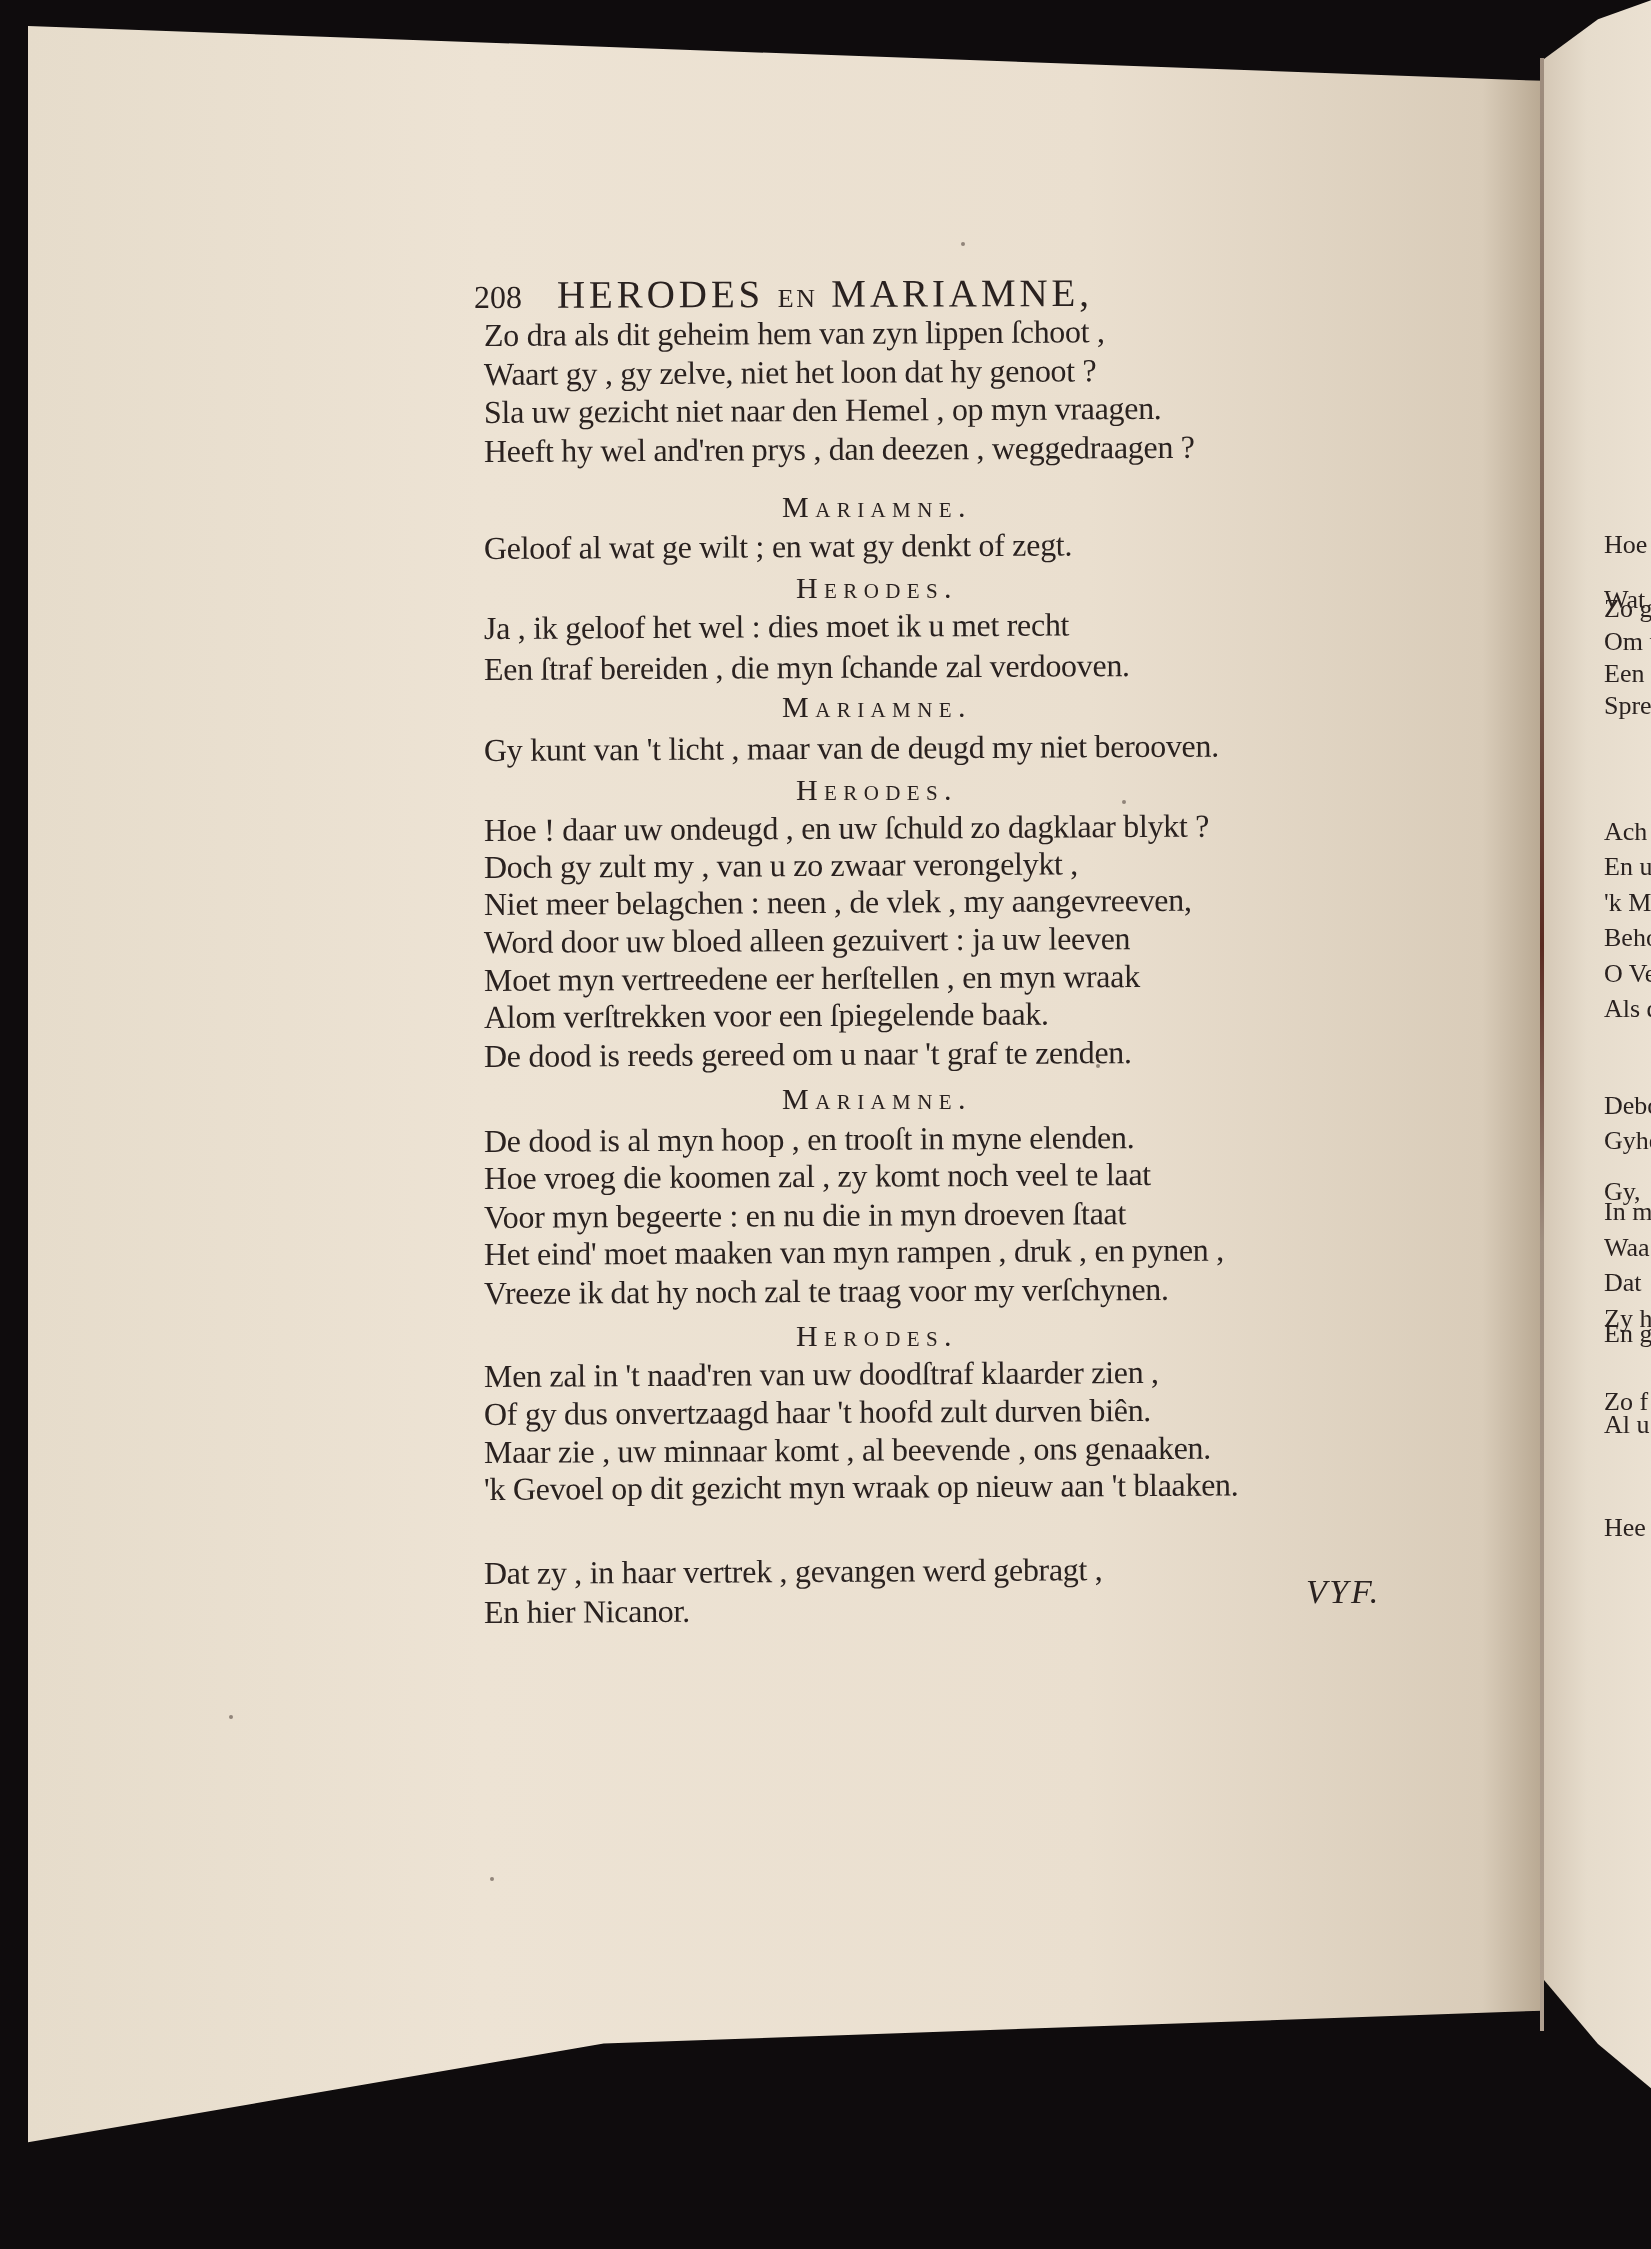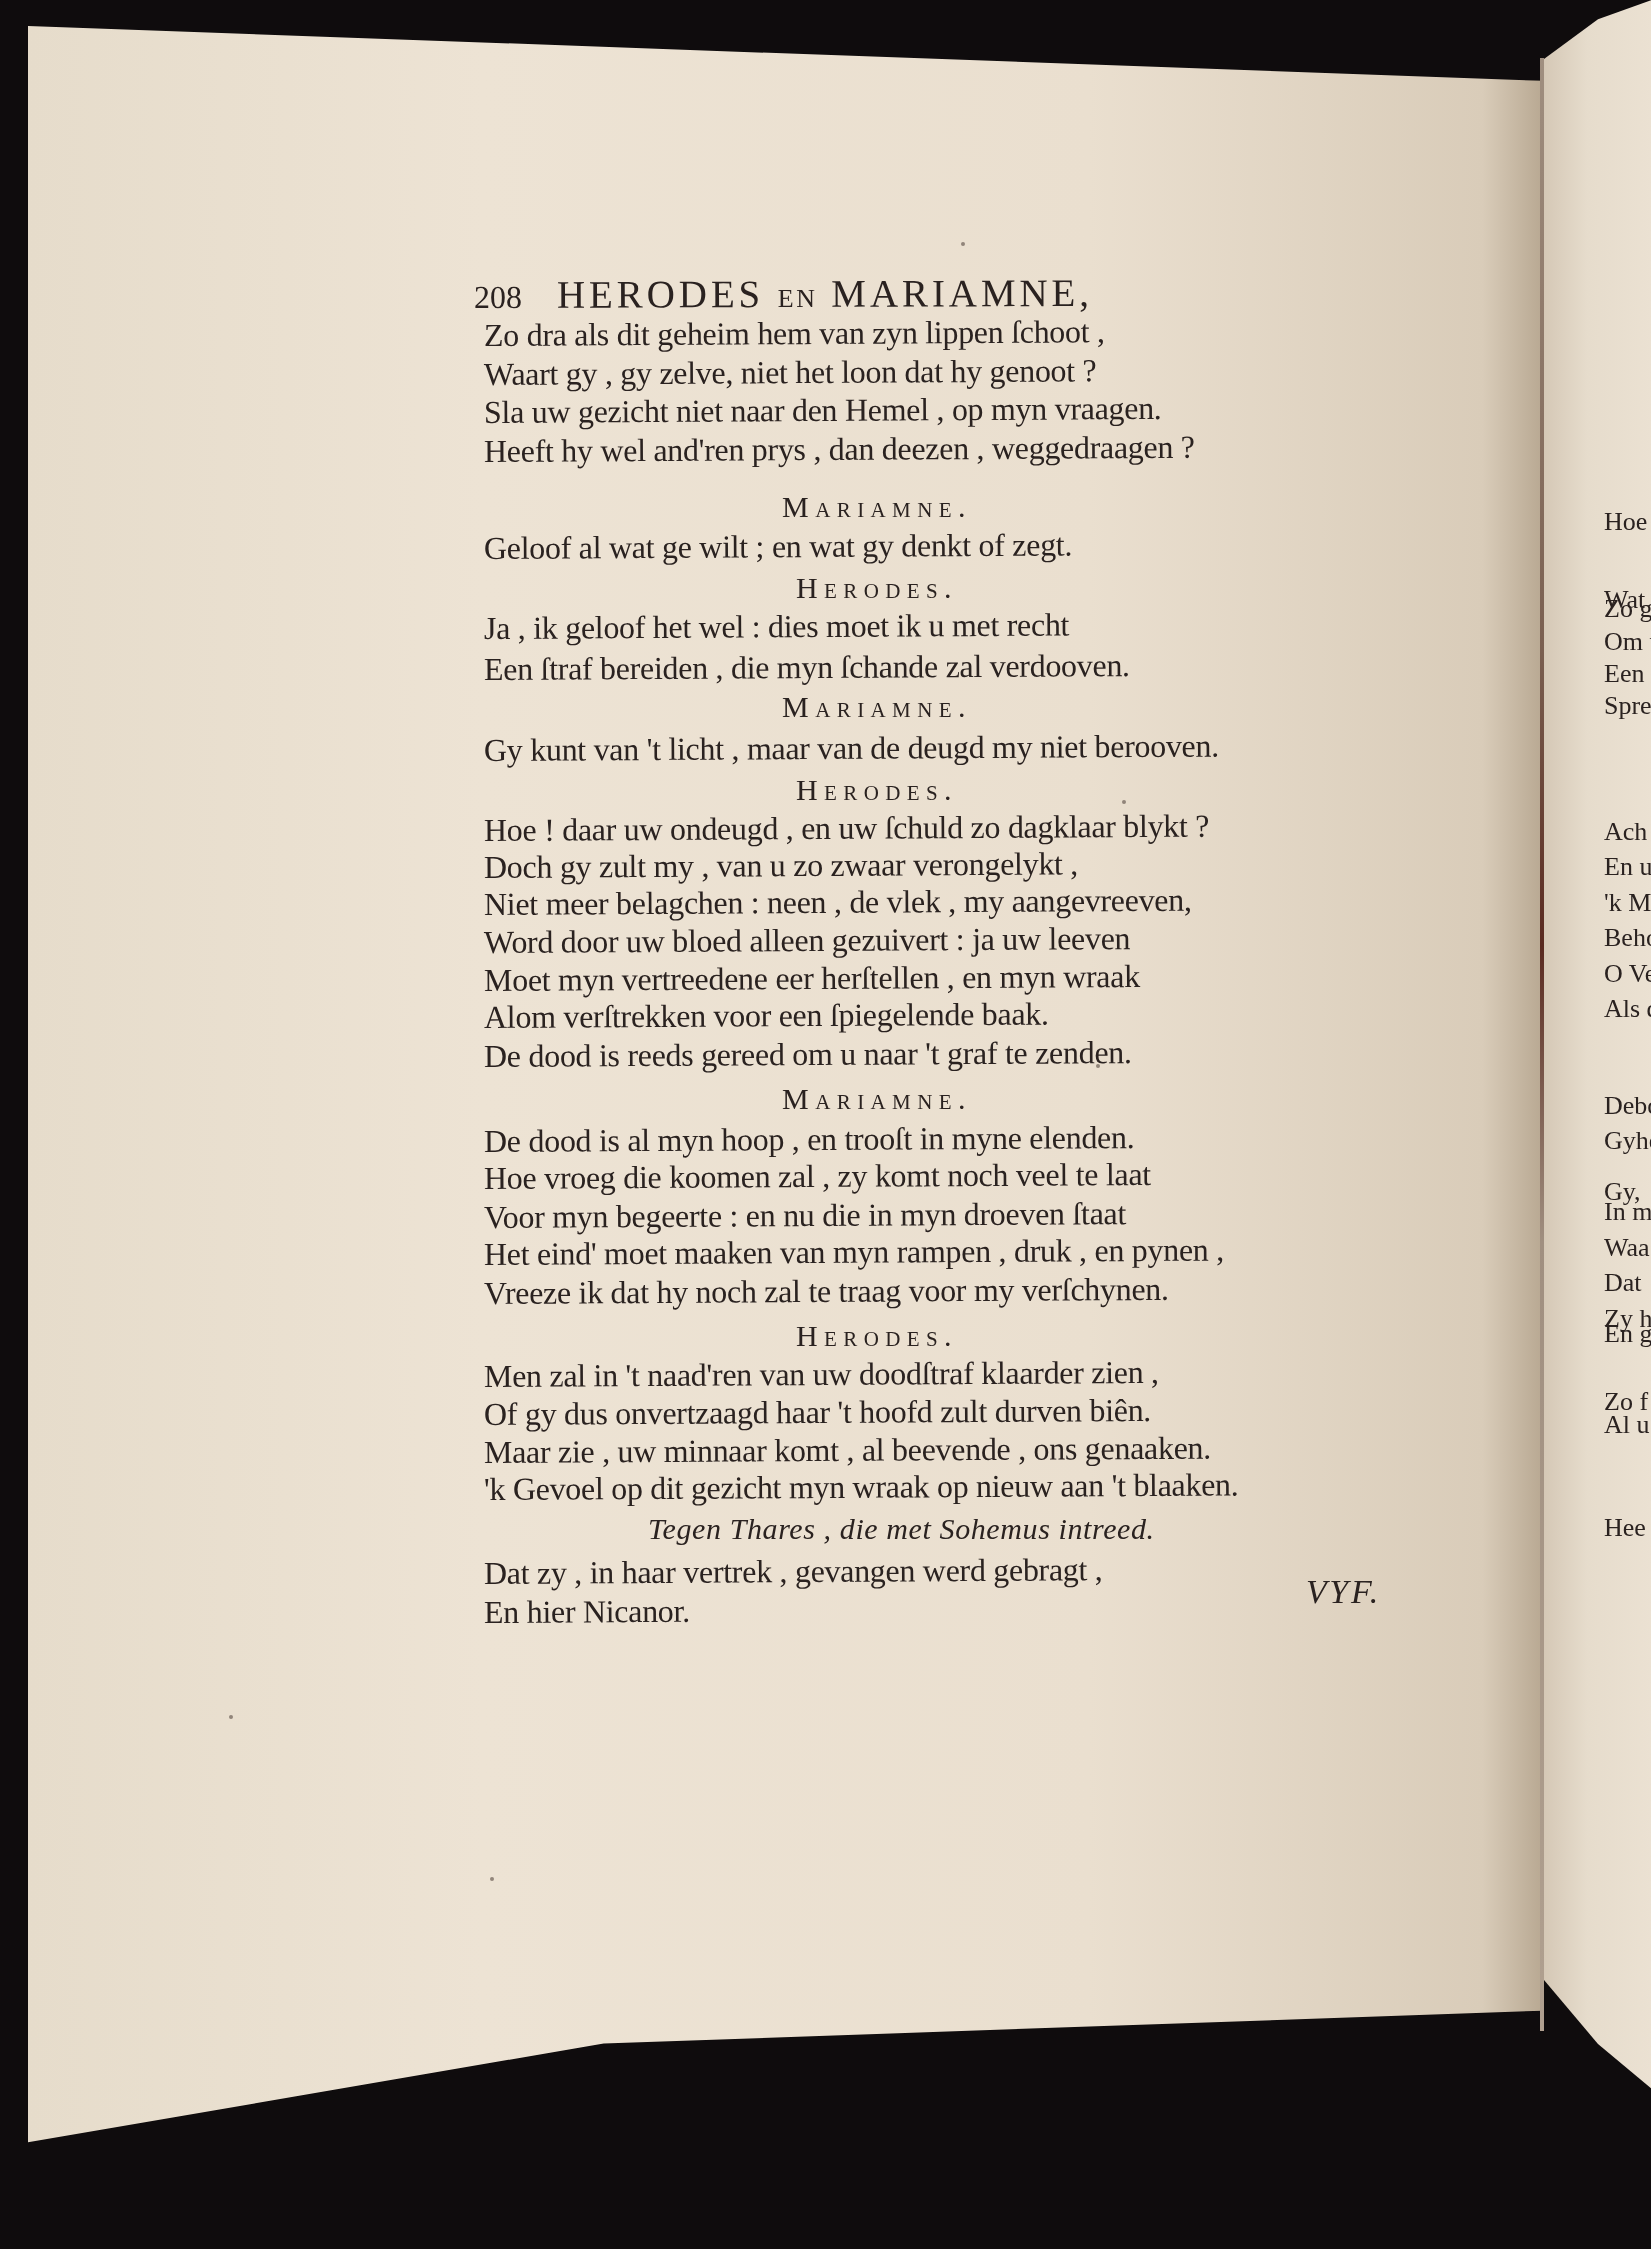--- a/index.html
+++ b/index.html
@@ -81,28 +81,27 @@
   <div class="line" style="top:1122px">De dood is al myn hoop ,  en trooſt in myne elenden.</div>
   <div class="line" style="top:1159px">Hoe vroeg die koomen zal ,  zy komt noch veel te laat</div>
   <div class="line" style="top:1198px">Voor myn begeerte :  en nu die in myn droeven ſtaat</div>
   <div class="line" style="top:1235px">Het eind' moet maaken van  myn  rampen ,  druk ,  en pynen ,</div>
   <div class="line" style="top:1274px">Vreeze ik dat hy noch zal te traag voor my verſchynen.</div>
   <div class="speaker" style="top:1319px"><span>Herodes.</span></div>
   <div class="line" style="top:1357px">Men zal in 't naad'ren van uw doodſtraf klaarder zien ,</div>
   <div class="line" style="top:1395px">Of gy dus onvertzaagd haar 't hoofd zult durven biên.</div>
   <div class="line" style="top:1433px">Maar zie ,  uw minnaar komt ,  al beevende ,  ons genaaken.</div>
   <div class="line" style="top:1470px">'k Gevoel op dit gezicht myn wraak op nieuw aan 't blaaken.</div>
-  <div class="stage" style="top:1512px">Tegen Thares ,  die met Sohemus intreed.</div>
   <div class="line" style="top:1554px">Dat zy ,  in haar vertrek ,  gevangen werd gebragt ,</div>
   <div class="line" style="top:1593px">En hier Nicanor.</div>
   <div class="catchword">VYF.</div>
 </div>
 
 <div>
-  <div class="rp-line" style="top:506px">Hoe</div>
+  <div class="rp-line" style="top:529px">Hoe</div>
   <div class="rp-line" style="top:584px">Wat</div>
   <div class="rp-line" style="top:593px">Zo gr</div>
   <div class="rp-line" style="top:626px">Om te</div>
   <div class="rp-line" style="top:658px">Een za</div>
   <div class="rp-line" style="top:690px">Spreel</div>
   <div class="rp-line" style="top:816px">Ach !</div>
   <div class="rp-line" style="top:851px">En ui</div>
   <div class="rp-line" style="top:887px">'k M</div>
   <div class="rp-line" style="top:922px">Beho</div>
   <div class="rp-line" style="top:958px">O Ve</div>

